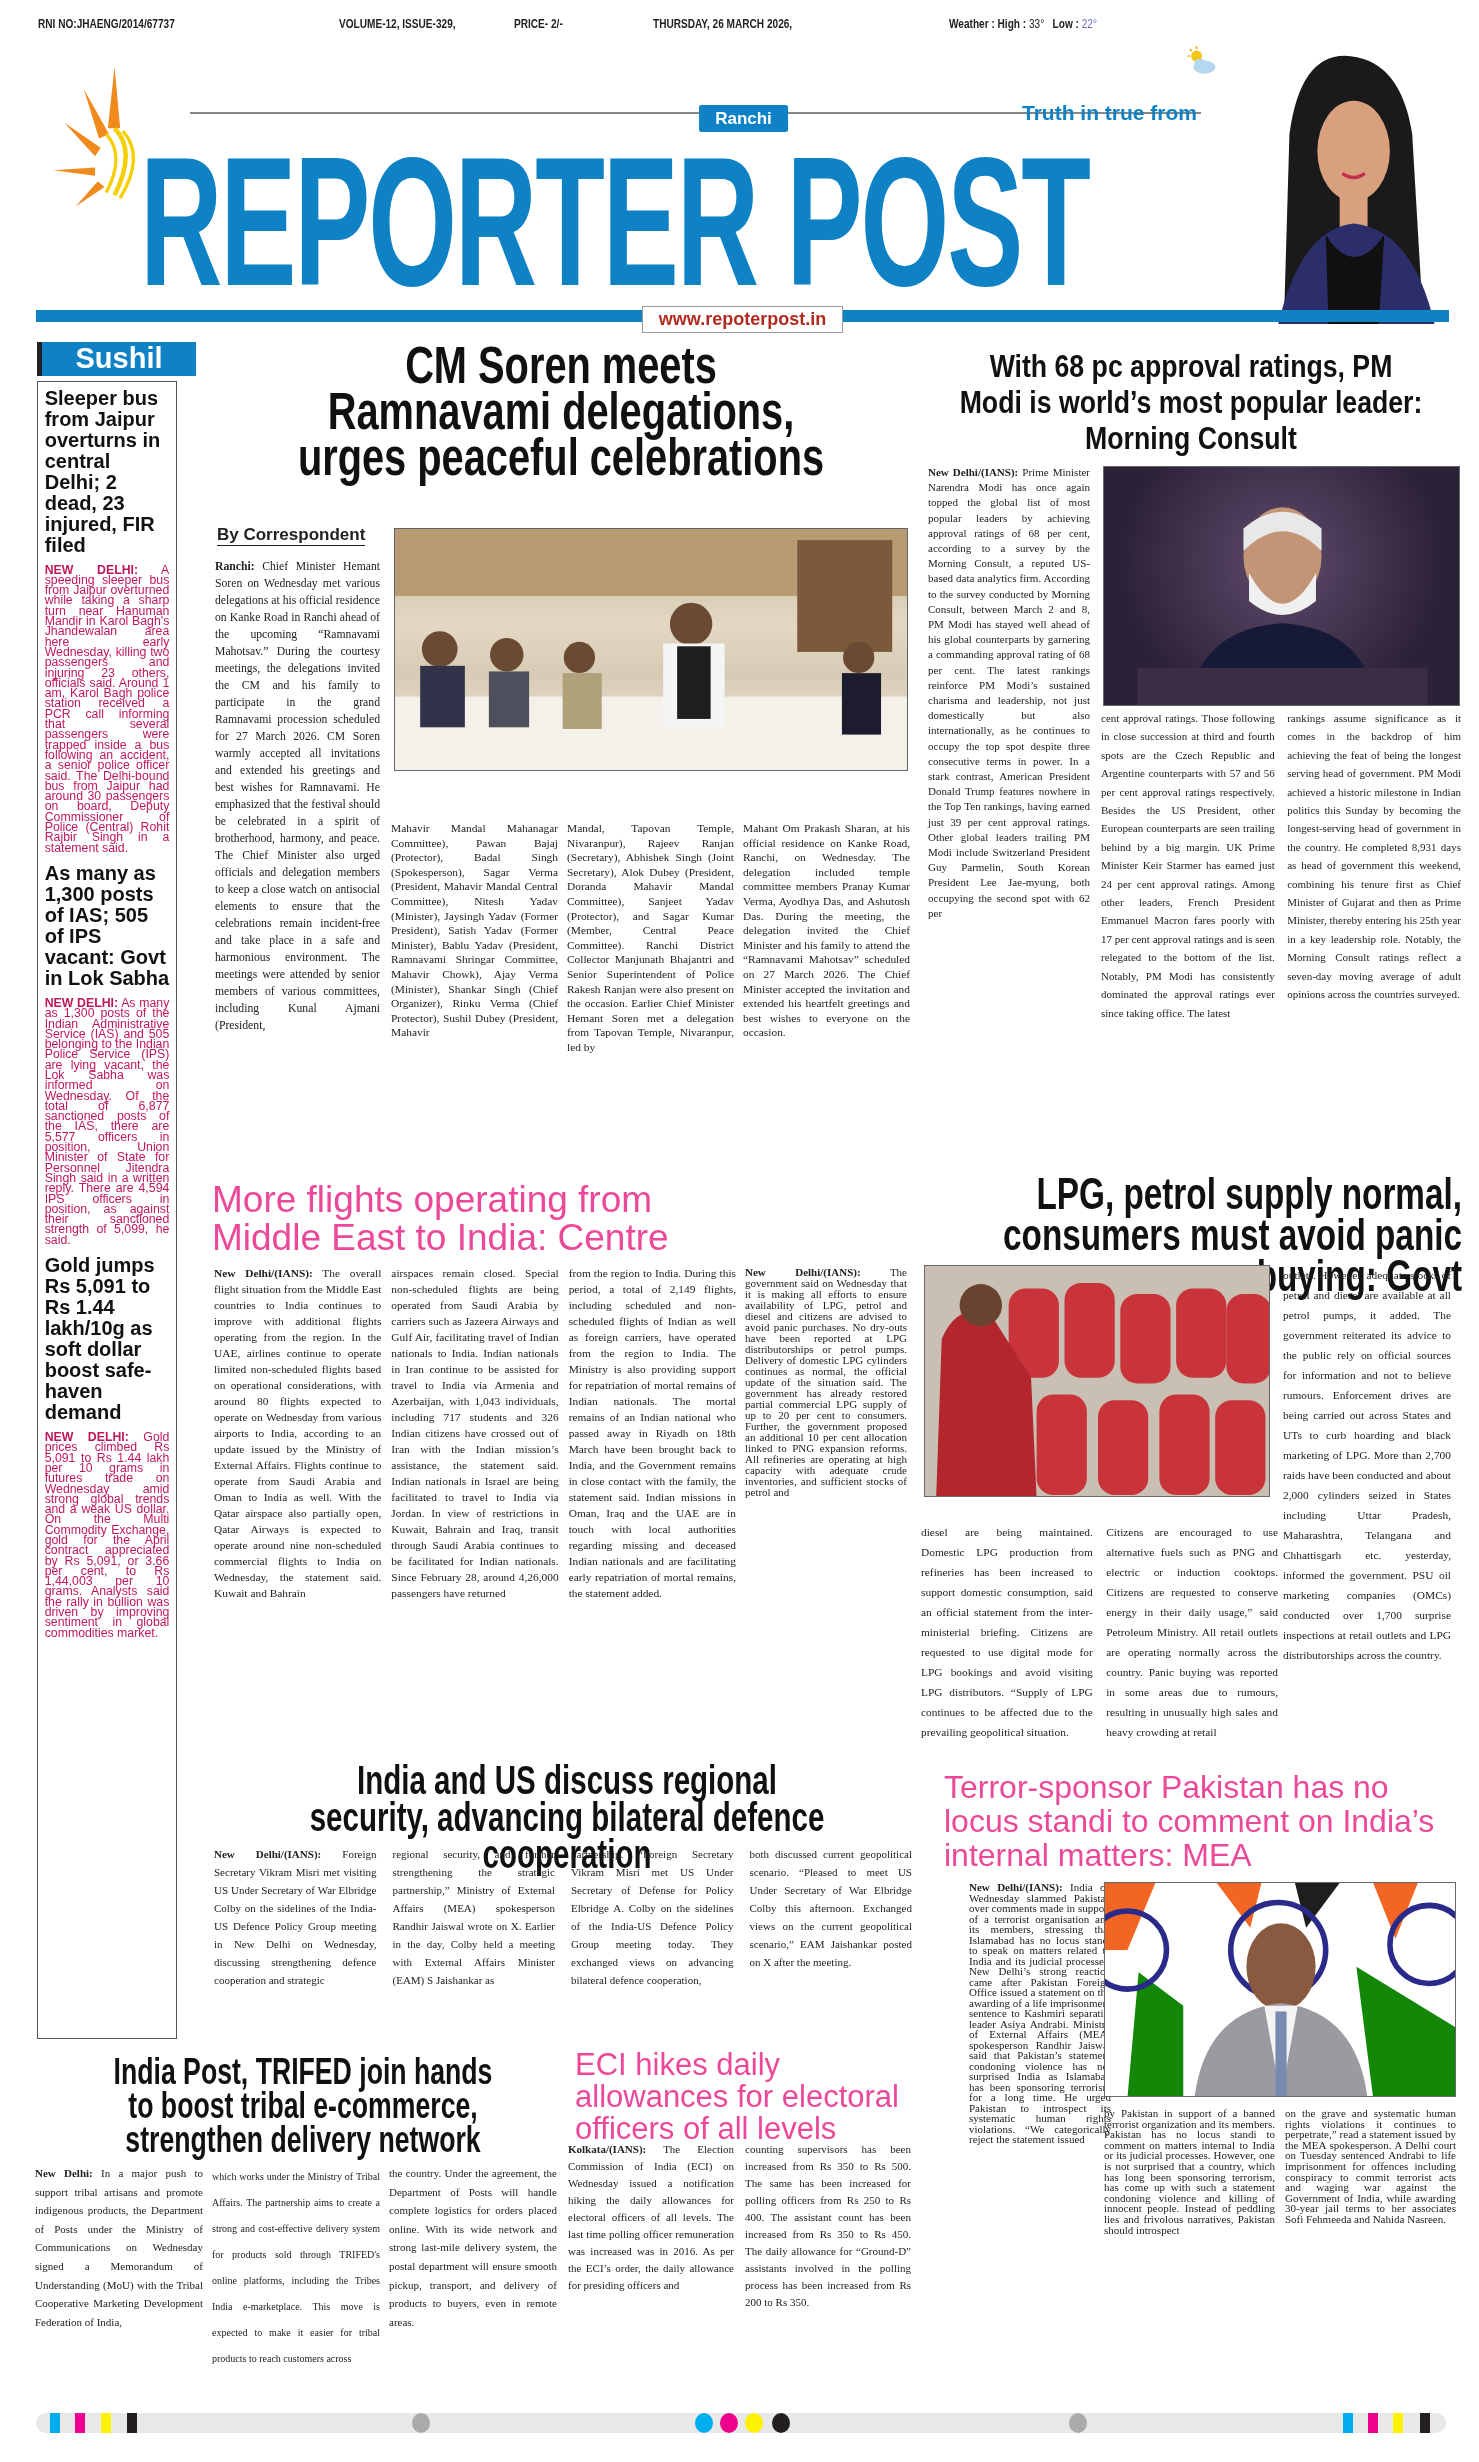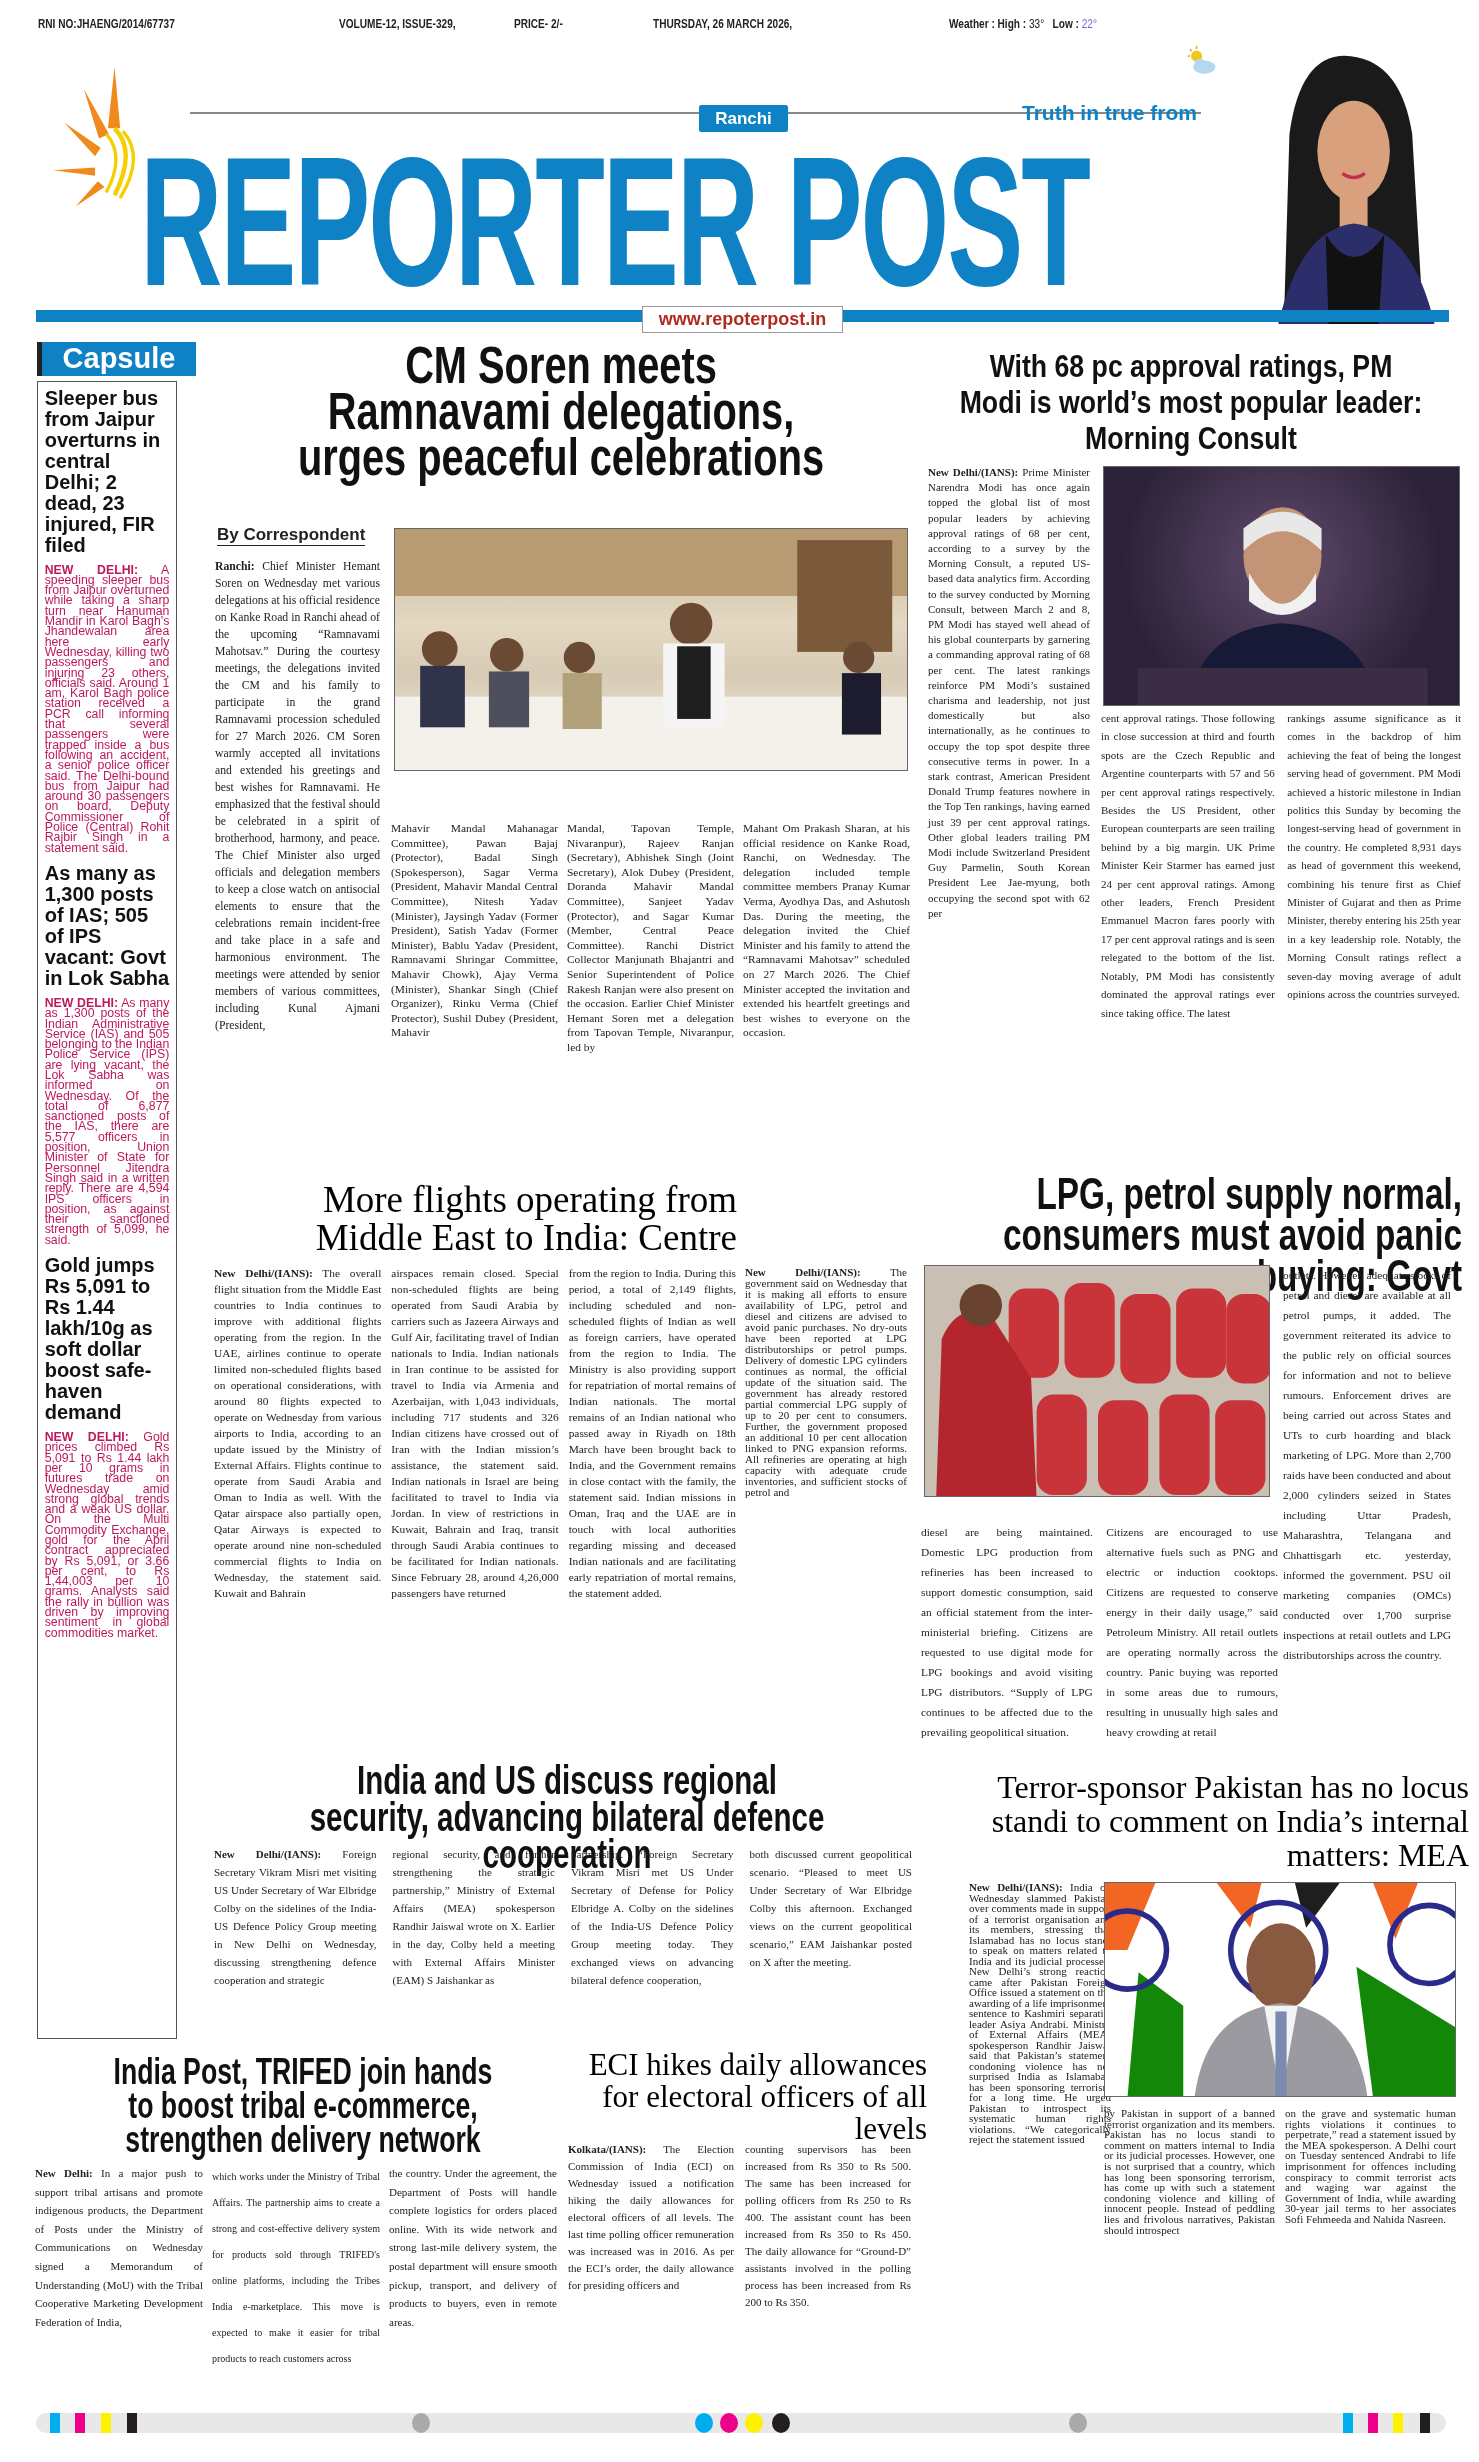--- a/index.html
+++ b/index.html
@@ -17,21 +17,21 @@
   .blue-band{left:36px;top:310px;width:1413px;height:12.3px;background:#0e82c4;}
   .url-box{left:642px;top:306px;width:201px;height:27px;background:#fff;border:1.1px solid #999;color:#b22a1f;font-family:"Liberation Sans",sans-serif;font-weight:bold;font-size:18px;line-height:24.6px;text-align:center;}
   .weather-icon{left:1184px;top:45px;}
   
   .capsule-head{left:37px;top:342px;width:159px;height:34px;background:#0e82c4;border-left:5.6px solid #222;color:#fff;font-family:"Liberation Sans",sans-serif;font-weight:bold;font-size:29px;line-height:32px;text-align:center;}
   .capsule-box{left:37px;top:381px;width:140px;height:1658px;border:1.1px solid #555;padding:5.6px 6.7px;}
   .cap-h{font-family:"Liberation Sans","DejaVu Sans",sans-serif;font-weight:bold;font-size:20px;line-height:21px;color:#111;margin-bottom:9px;}
   .cap-b{font-family:"Liberation Sans","DejaVu Sans",sans-serif;font-size:12.3px;line-height:10.3px;text-align:justify;color:#be185d;margin-bottom:10px;}
   .cap-b b{font-weight:bold;}
   .hl-cond{font-family:"Liberation Sans","DejaVu Sans",sans-serif;font-weight:bold;color:#111;text-align:center;}
-  .hl-serif{font-family:Liberation Serif, serif;font-weight:bold;color:#000000;text-align:right;}
+  .hl-serif{font-family:Liberation Sans, sans-serif;font-weight:bold;color:#ec4899;text-align:left;}
   .cols{display:flex;gap:10px;}
   .col{flex:1;font-size:11.4px;line-height:16.5px;text-align:justify;color:#222;}
   .col b{font-weight:bold;}
   .byline{font-family:"Liberation Sans",sans-serif;font-weight:bold;font-size:17px;border-bottom:1.7px solid #222;display:inline-block;}
   .photo{background:#aaa;border:1.1px solid #666;overflow:hidden;}
   .regbar{left:36px;top:2413px;width:1410px;height:20px;background:#e8e8e8;border-radius:10px;}
   .sq{position:absolute;top:2413px;width:9.5px;height:20px;}
   .dot{position:absolute;top:2413px;width:18px;height:20px;border-radius:50%;}
 </style>
 </head>
@@ -86,21 +86,21 @@
     <ellipse cx="275" cy="190" rx="65" ry="90" fill="#d9a07e"></ellipse>
     <rect x="250" y="270" width="50" height="60" fill="#d9a07e"></rect>
     <path d="M140,500 Q180,330 275,320 Q380,330 420,500 Z" fill="#2b2e6b"></path>
     <path d="M225,340 Q275,420 330,340 L320,500 L230,500 Z" fill="#111"></path>
     <path d="M255,230 Q275,245 295,230" stroke="#c0304a" stroke-width="6" fill="none"></path>
   </svg>
 </div>
 <div class="abs blue-band"></div>
 <div class="abs url-box">www.repoterpost.in</div>
 
-<div class="abs capsule-head">Capsule</div>
+<div class="abs capsule-head">Sushil</div>
 <div class="abs capsule-box">
   <div>
     <div class="cap-h">Sleeper bus from Jaipur overturns in central Delhi; 2 dead, 23 injured, FIR filed</div>
     <div class="cap-b"><b>NEW DELHI:</b> <span>A speeding sleeper bus from Jaipur overturned while taking a sharp turn near Hanuman Mandir in Karol Bagh's Jhandewalan area here early Wednesday, killing two passengers and injuring 23 others, officials said. Around 1 am, Karol Bagh police station received a PCR call informing that several passengers were trapped inside a bus following an accident, a senior police officer said. The Delhi-bound bus from Jaipur had around 30 passengers on board, Deputy Commissioner of Police (Central) Rohit Rajbir Singh in a statement said.</span></div>
   </div>
   <div>
     <div class="cap-h">As many as 1,300 posts of IAS; 505 of IPS vacant: Govt in Lok Sabha</div>
     <div class="cap-b"><b>NEW DELHI:</b> <span>As many as 1,300 posts of the Indian Administrative Service (IAS) and 505 belonging to the Indian Police Service (IPS) are lying vacant, the Lok Sabha was informed on Wednesday. Of the total of 6,877 sanctioned posts of the IAS, there are 5,577 officers in position, Union Minister of State for Personnel Jitendra Singh said in a written reply. There are 4,594 IPS officers in position, as against their sanctioned strength of 5,099, he said.</span></div>
   </div>
   <div>

